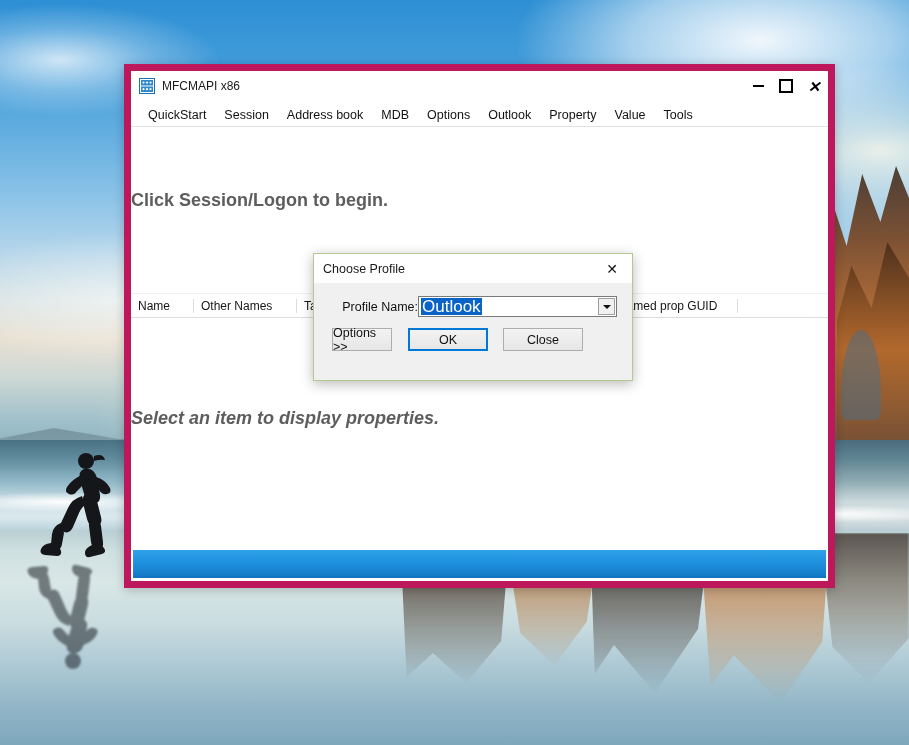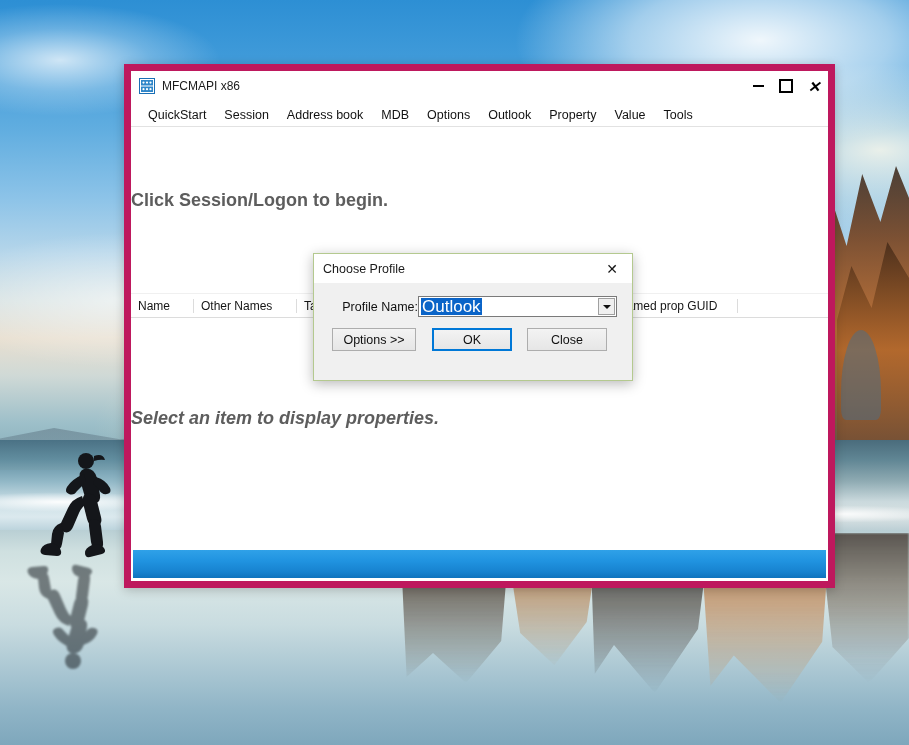--- a/index.html
+++ b/index.html
@@ -380,21 +380,21 @@
     background: linear-gradient(to bottom, #f3f3f3, #e6e6e6);
     border: 1px solid #adadad;
     font-size: 12.5px;
     color: #101010;
     display: flex;
     align-items: center;
     justify-content: center;
     cursor: default;
     box-sizing: border-box;
   }
-  .btn-options { width: 84px; margin-right: 16px; }
+  .btn-options { width: 60px; margin-right: 16px; }
   .btn-ok {
     width: 80px;
     border: 2px solid #0078d7;
     margin-right: 15px;
   }
   .btn-close { width: 80px; }
 </style>
 </head>
 <body>
 

